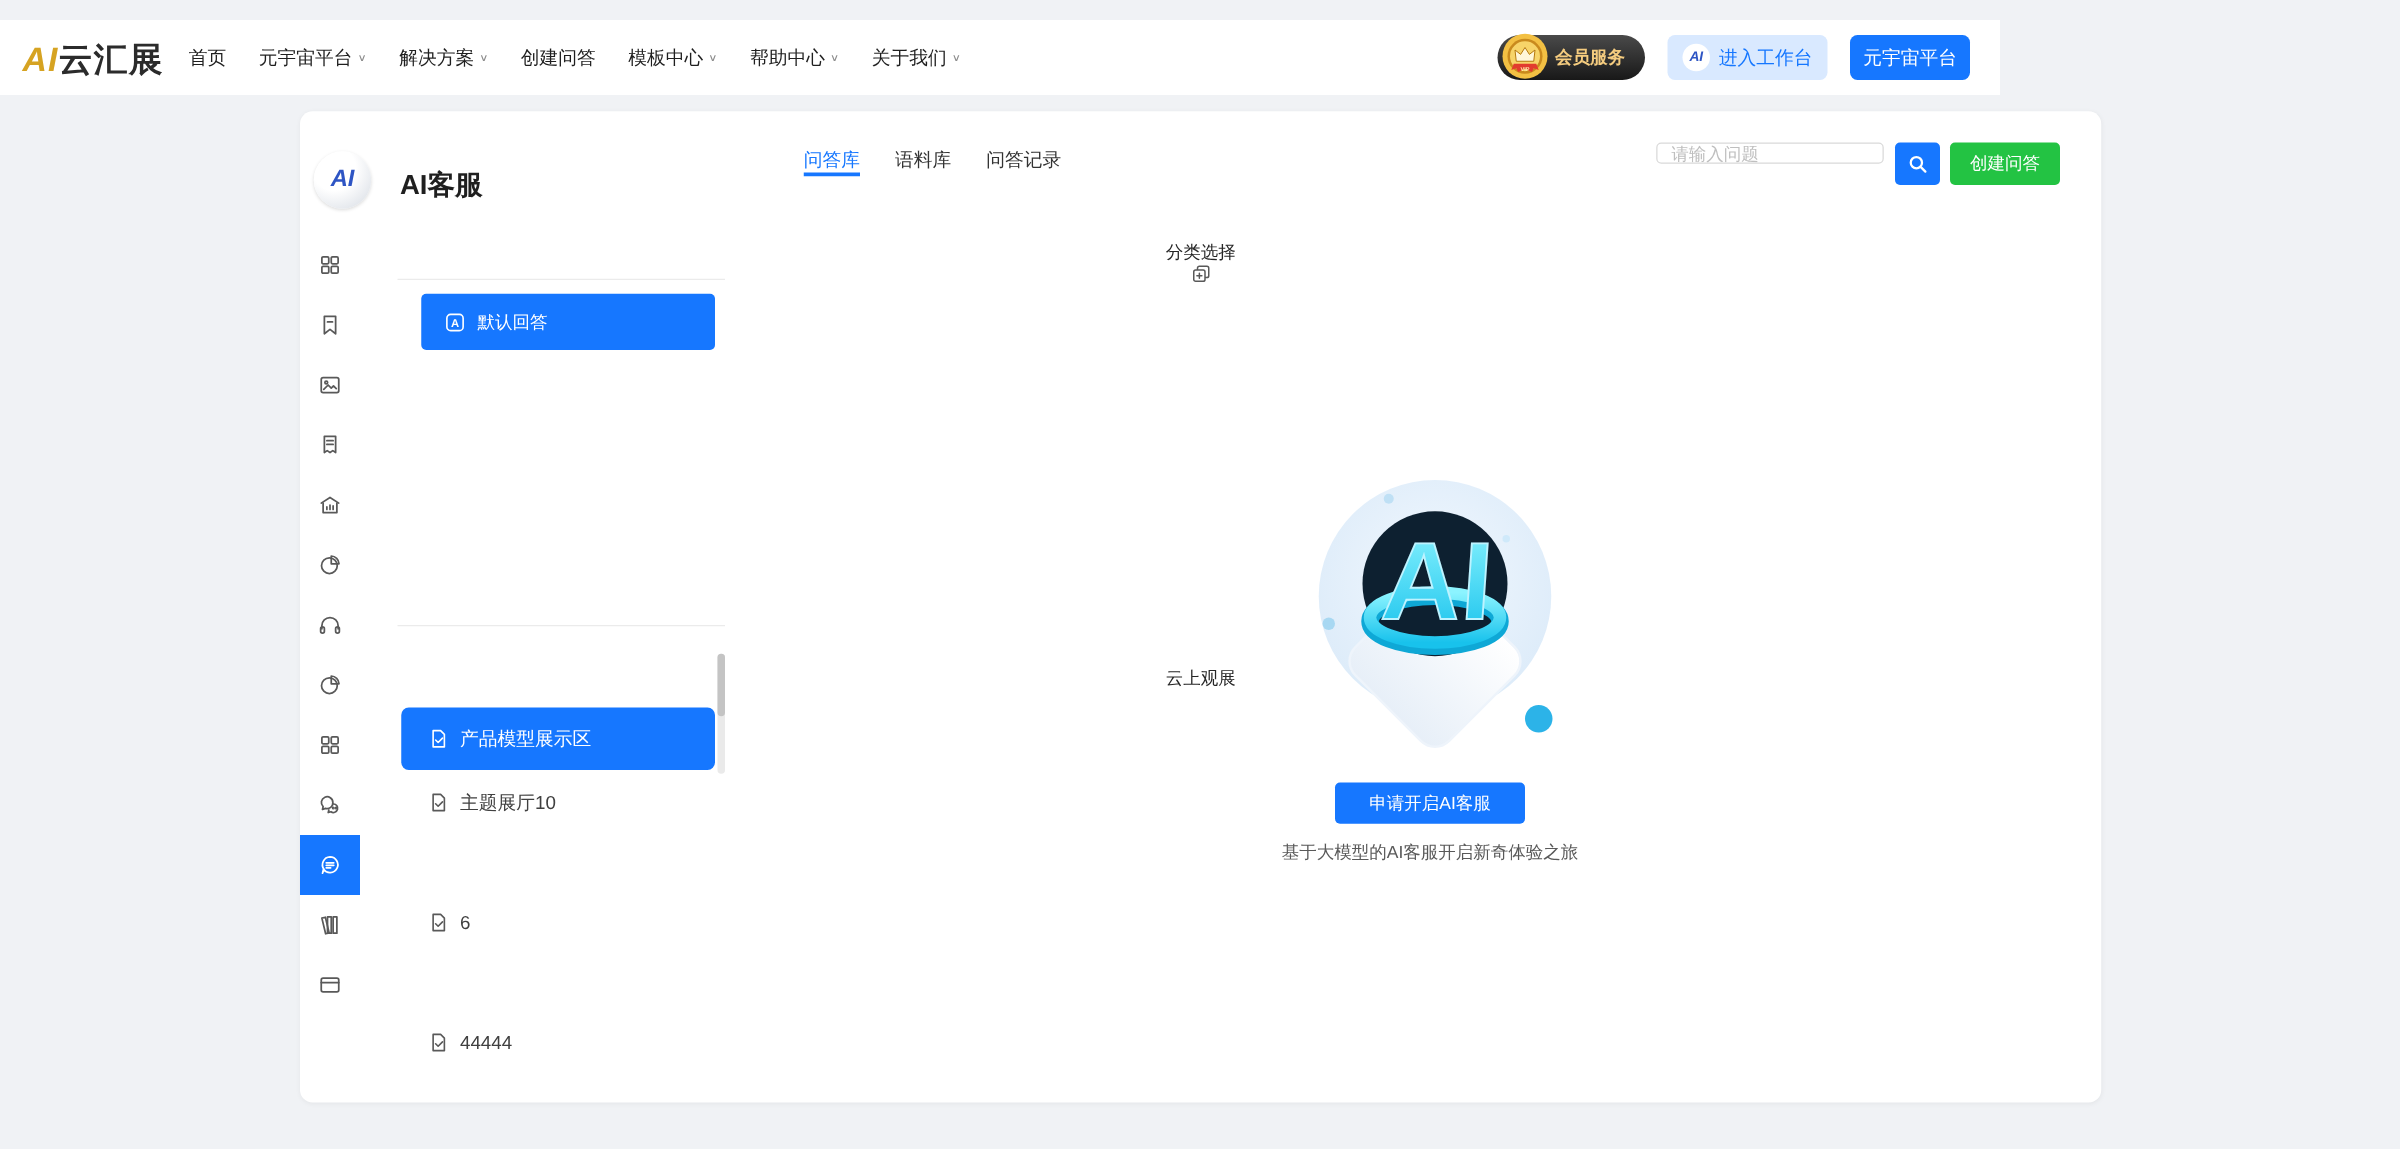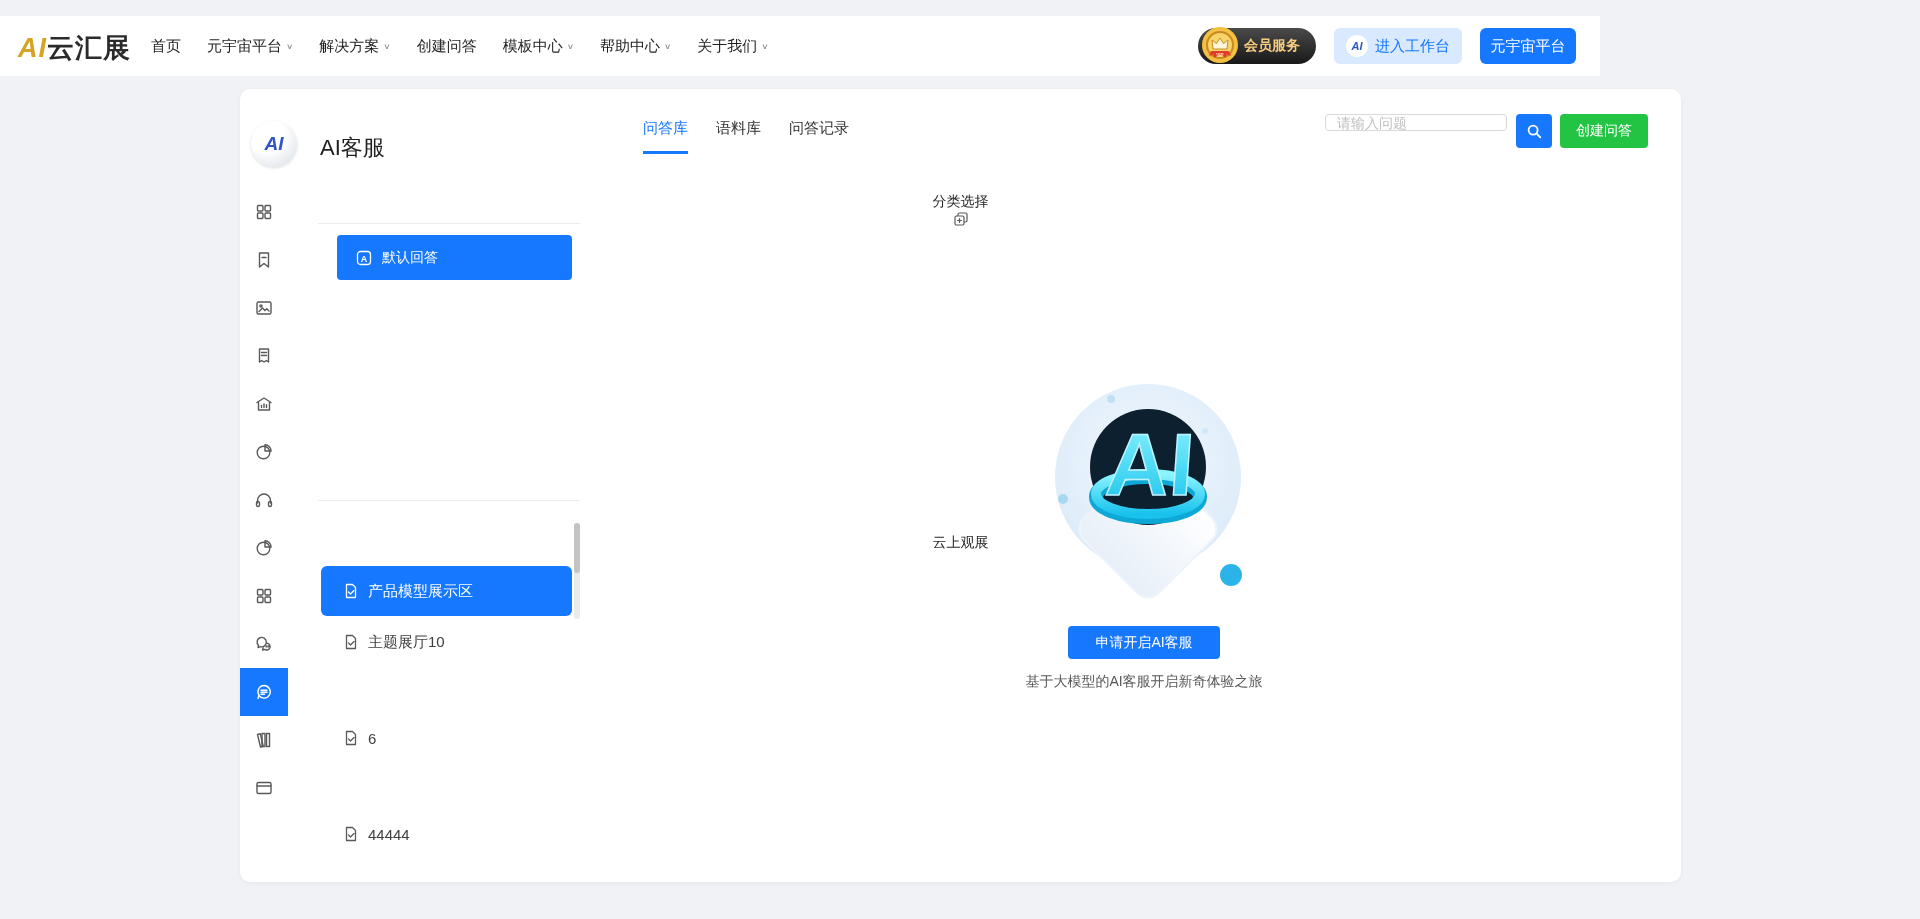--- a/index.html
+++ b/index.html
@@ -30,21 +30,21 @@
     color:#fff; font-size:15px; cursor:pointer; font-family:inherit; }
 
   
   .card { position:absolute; left:240px; top:89px; width:1441px; height:793px; background:#fff;
     border-radius:10px; box-shadow:0 1px 4px rgba(0,0,0,.05); }
 
   .avatar { position:absolute; left:11px; top:32px; width:46px; height:46px; border-radius:50%;
     background:radial-gradient(circle at 35% 30%, #ffffff 40%, #dfe3e9 85%, #c9ced6 100%);
     box-shadow:0 1px 3px rgba(0,0,0,.15); display:flex; align-items:center; justify-content:center; }
   .avatar .av-ai { color:#2e55c4; font-weight:700; font-style:italic; font-size:19px; }
-  .page-title { position:absolute; left:80px; top:44px; font-size:22px; font-weight:400; color:#1f1f1f; }
+  .page-title { position:absolute; left:80px; top:44px; font-size:22px; font-weight:700; color:#1f1f1f; }
 
   
   .rail-item { position:absolute; left:0; width:48px; height:48px; display:flex;
     align-items:center; justify-content:center; cursor:pointer; }
   .rail-item.active { background:#1677ff; }
   .rail-item svg { stroke:#595959; fill:none; stroke-width:1.4; stroke-linecap:round; stroke-linejoin:round; }
   .rail-item.active svg { stroke:#ffffff; }
 
   
   .panel { position:absolute; left:78px; width:262px;flex-direction:column; }
@@ -58,21 +58,21 @@
     align-items:center; gap:9px; padding-left:22px; font-size:15px; color:#404040; cursor:pointer; }
   .booth-item svg { stroke:#595959; fill:none; stroke-width:1.3; stroke-linecap:round; stroke-linejoin:round; }
   .booth-item.active { background:#1677ff; border-radius:6px; color:#ffffff; height:50px; }
   .booth-item.active svg { stroke:#ffffff; }
   .scroll-track { position:absolute; left:334px; top:434px; width:6px; height:96px;
     background:#eaeaea; border-radius:3px; }
   .scroll-thumb { position:absolute; left:0; top:0; width:6px; height:50px; background:#c4c4c4; border-radius:3px; }
 
   
   .tabs { position:absolute; left:403px; top:30px; display:flex; gap:28px; }
-  .tab { font-size:15px; color:#333; padding-bottom:13px; cursor:pointer; }
+  .tab { font-size:15px; color:#333; cursor:pointer; }
   .tab.active { color:#1677ff; border-bottom:3px solid #1677ff; }
   .search-input { position:absolute; left:1085px; top:25px; width:182px; height:17px;
     border:1px solid #d9d9d9; border-radius:4px; padding:0 11px; font-size:14px; color:#333;
     font-family:inherit; outline:none; }
   .search-input::placeholder { color:#bfbfbf; }
   .search-btn { position:absolute; left:1276px; top:25px; width:36px; height:34px; background:#1677ff;
     border:none; border-radius:4px; display:flex; align-items:center; justify-content:center; cursor:pointer; }
   .create-qa-btn { position:absolute; left:1320px; top:25px; width:88px; height:34px; background:#23c343;
     border:none; border-radius:4px; color:#fff; font-size:14px; cursor:pointer; font-family:inherit; }
 

